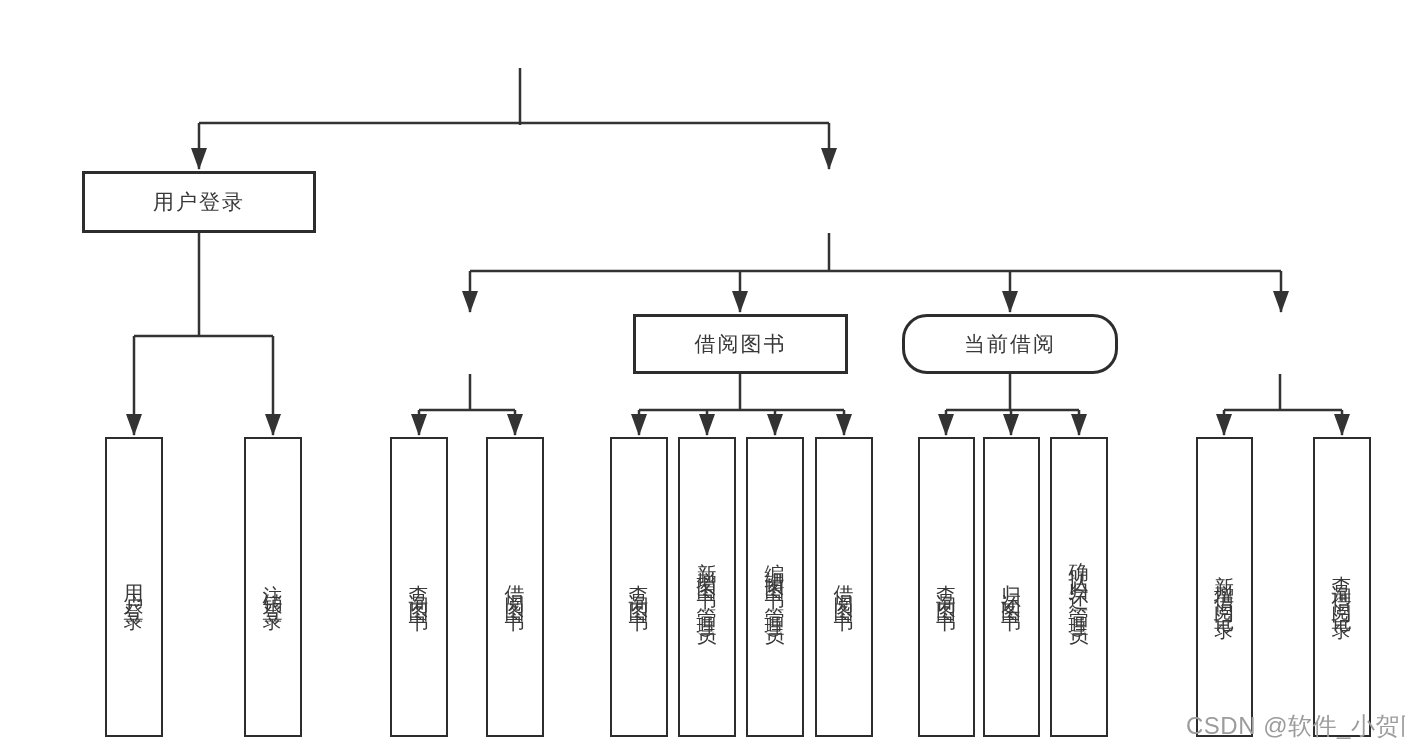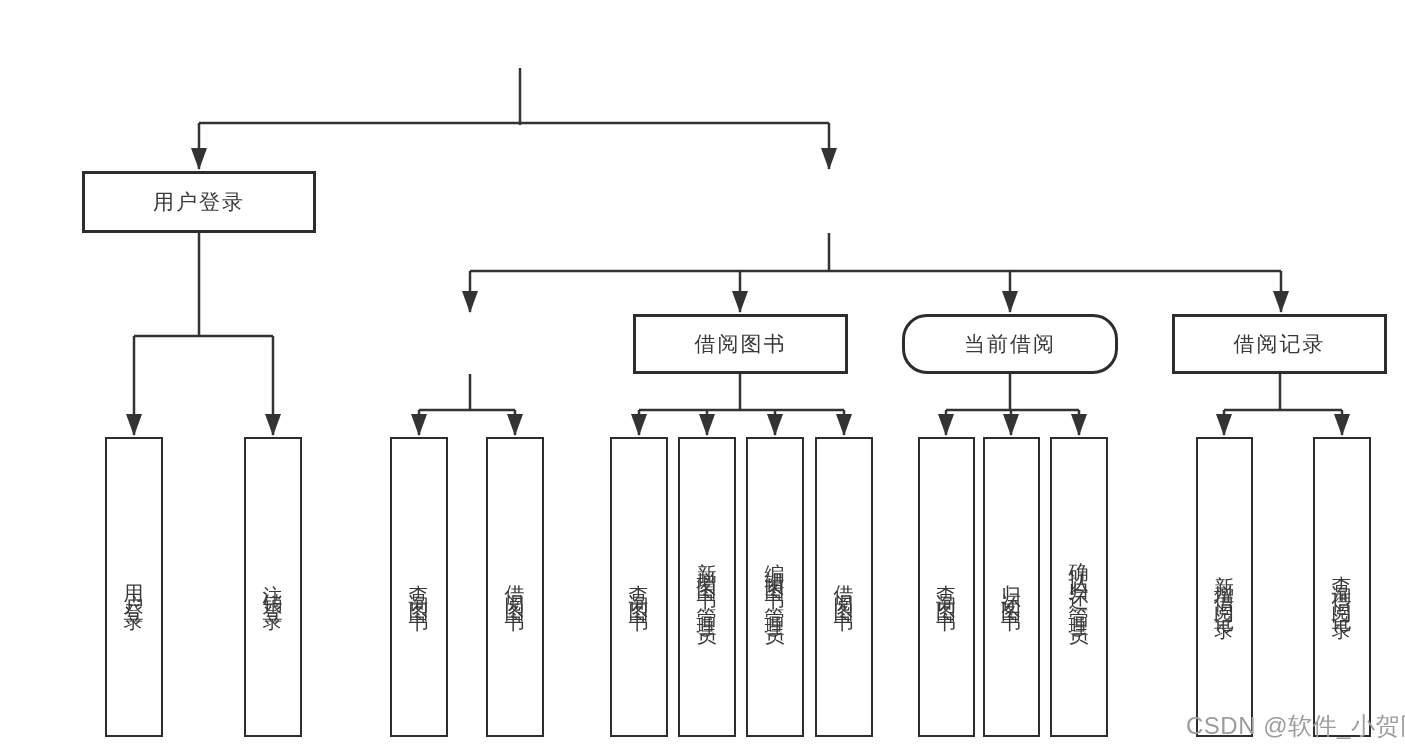--- a/index.html
+++ b/index.html
@@ -92,23 +92,20 @@
   <div class="box h" style="left:82px; top:171px; width:234px; height:62px;">
     <span>用户登录</span>
   </div>
 
   <div class="box h" style="left:633px; top:314px; width:215px; height:60px;">
     <span>借阅图书</span>
   </div>
   <div class="box h" style="left:902px; top:314px; width:216px; height:60px;border-radius:25px;">
     <span>当前借阅</span>
   </div>
-  <div class="box h" style="left:1172px; top:314px; width:215px; height:60px;">
-    <span>借阅记录</span>
-  </div>
 
   <div class="box v" style="left:105px; top:437px; width:58px; height:300px;">
     <span class="vtxt">用户登录</span>
   </div>
   <div class="box v" style="left:244px; top:437px; width:58px; height:300px;">
     <span class="vtxt">注销登录</span>
   </div>
 
   <div class="box v" style="left:390px; top:437px; width:58px; height:300px;">
     <span class="vtxt">查询图书</span>

